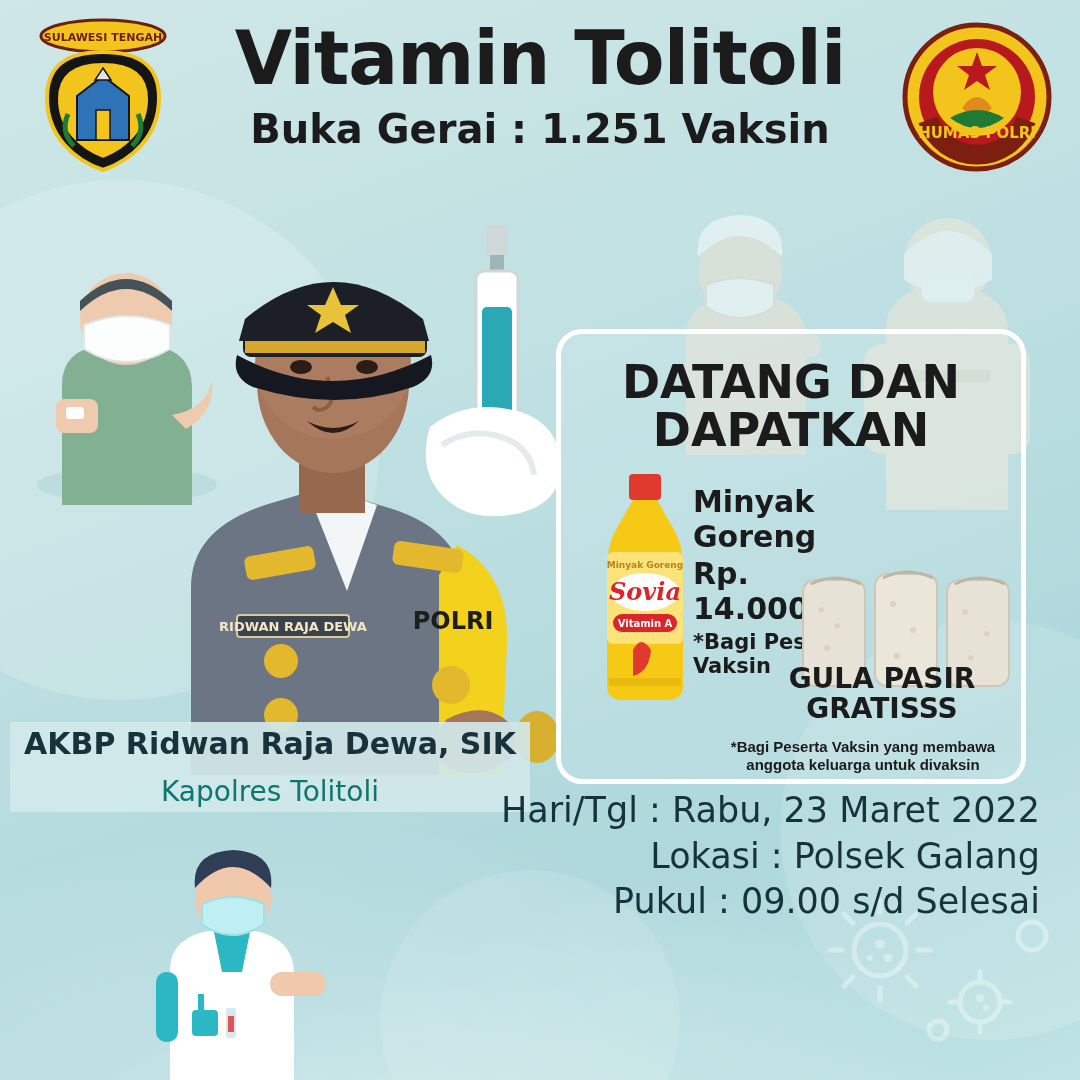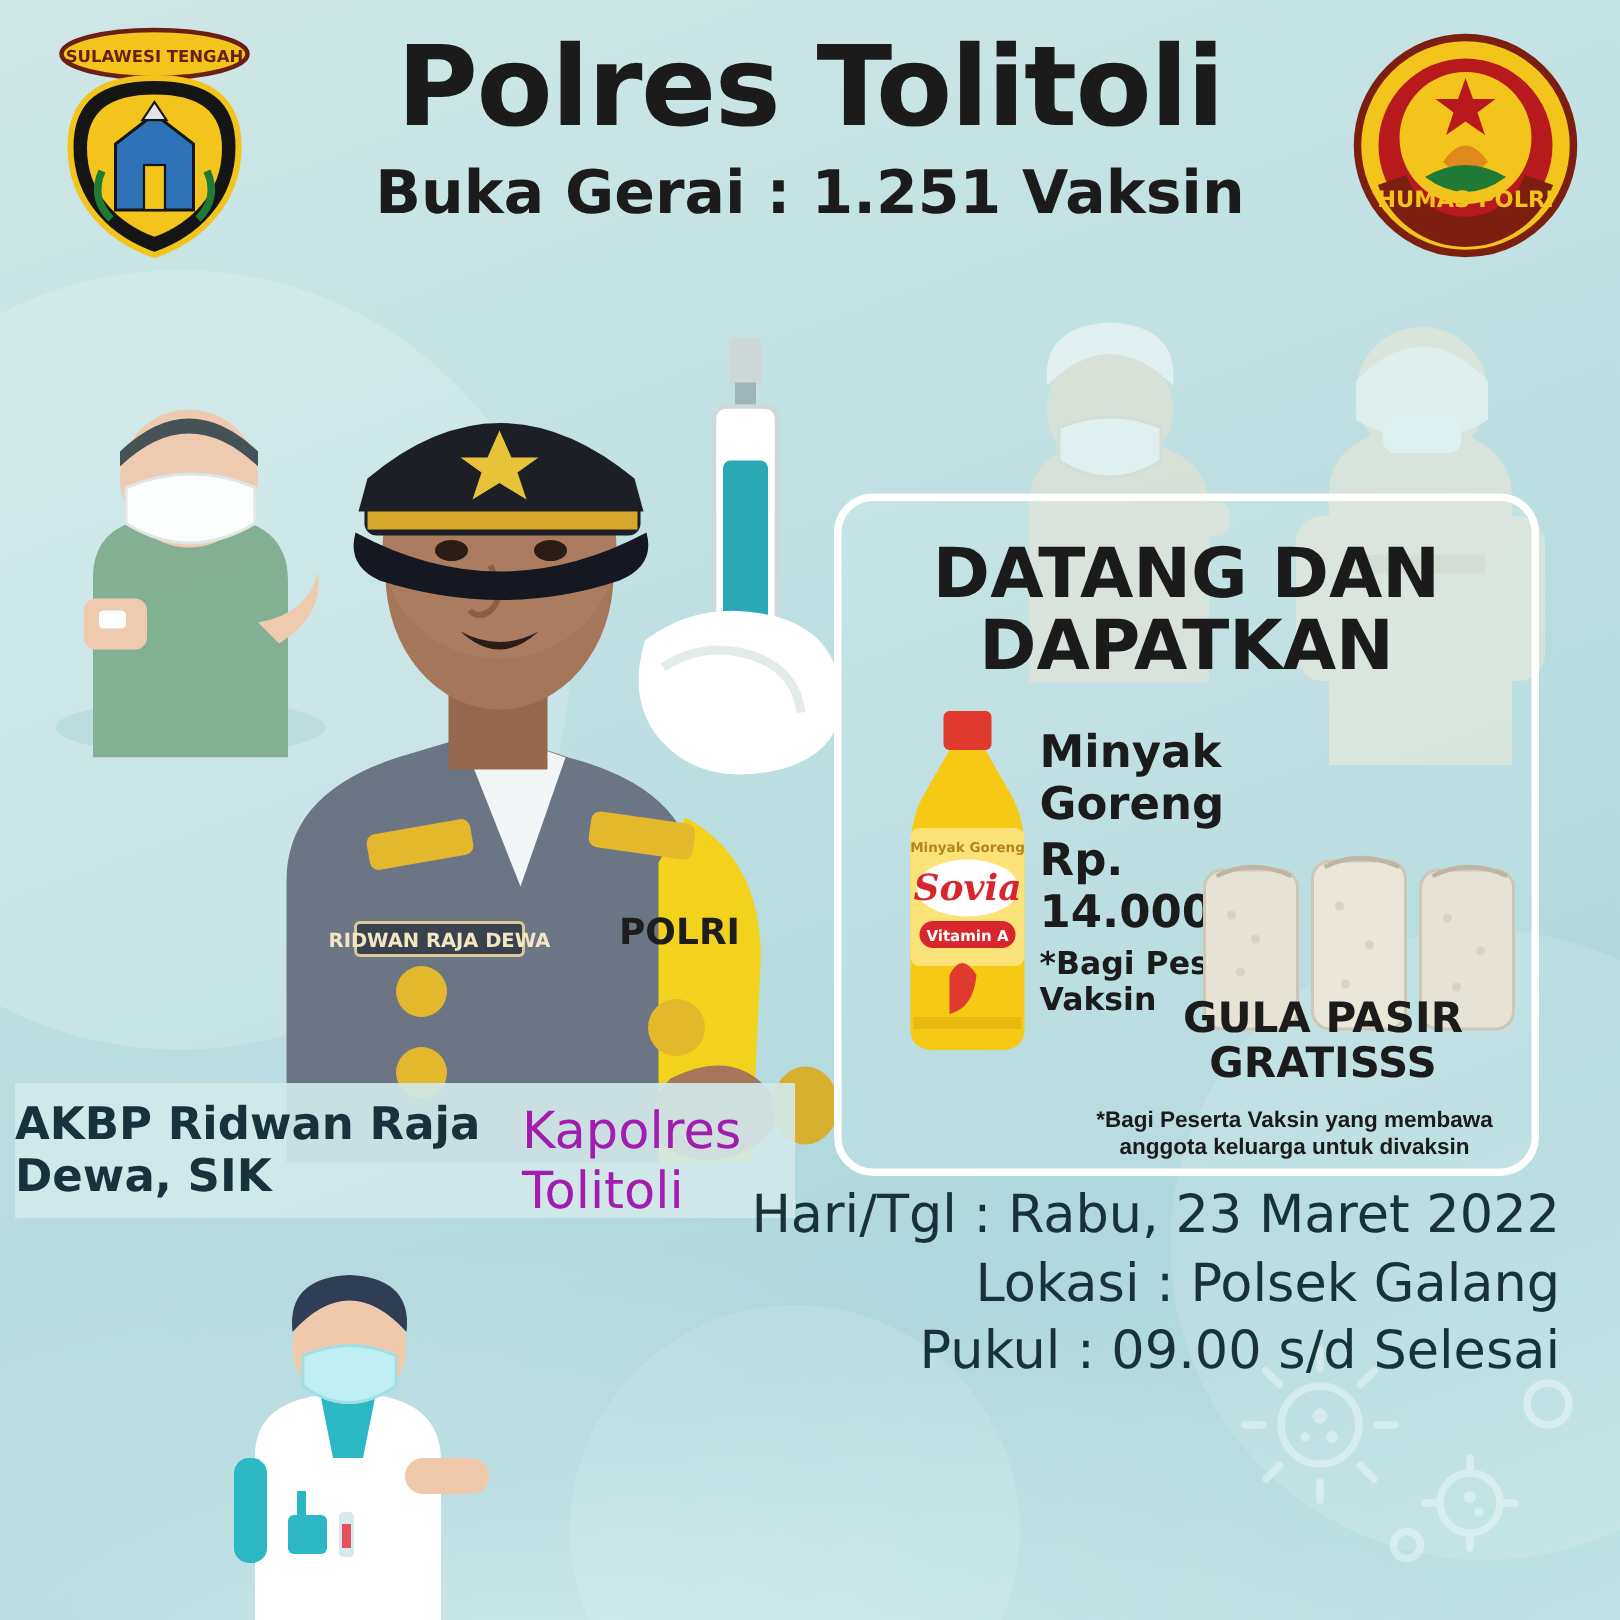--- a/index.html
+++ b/index.html
@@ -72,29 +72,29 @@
 
   
   .officer {
     position: absolute; left: 95px; top: 215px; width: 480px; height: 560px;
   }
 
   
   .nameplate {
     position: absolute; left: 10px; top: 722px; width: 520px; height: 90px;
     background: rgba(209,232,233,0.92);
-    display: flex; flex-direction: row; align-items: center; justify-content: center;
+    display: flex; flex-direction: column; align-items: center; justify-content: center;
   }
   .nameplate .n1 {
     font-family: "DejaVu Sans", sans-serif; font-weight: bold;
     font-size: 30px; color: #17323a;
   }
   .nameplate .n2 {
     font-family: "DejaVu Sans", sans-serif;
-    font-size: 34px; color: #a21caf; margin-top: 14px;
+    font-size: 28px; color: #0f766e; margin-top: 14px;
   }
 
   
   .promo-card {
     position: absolute; left: 556px; top: 305px; width: 470px; height: 455px;
     border: 5px solid #ffffff; border-radius: 26px;
     background: rgba(255,255,255,0.10);
     margin-top: 24px;
   }
   .promo-title {
@@ -207,21 +207,21 @@
       <circle cx="75" cy="70" r="44" fill="#f2c41c"></circle>
       <polygon points="75,30 80,44 95,44 83,53 88,68 75,59 62,68 67,53 55,44 70,44" fill="#b8191d"></polygon>
       <path d="M60 86 q15 -22 30 0 q-15 16 -30 0 Z" fill="#e08a1e"></path>
       <path d="M48 96 q27 -16 54 0 q-27 20 -54 0 Z" fill="#1f7a35"></path>
       <path d="M26 98 A52 52 0 0 0 124 98" fill="none" stroke="#7d1f10" stroke-width="20"></path>
       <text x="75" y="116" font-family="DejaVu Sans, sans-serif" font-size="15" font-weight="bold" text-anchor="middle" fill="#f2c41c">HUMAS POLRI</text>
       <text x="75" y="141" font-family="DejaVu Sans, sans-serif" font-size="10" font-weight="bold" text-anchor="middle" fill="#7d1f10">1951</text>
     </svg>
 
     <div class="title-block">
-      <div class="title-main">Polres Tolitoli</div>
+      <div class="title-main">Vitamin Tolitoli</div>
       <div class="title-sub">Buka Gerai : 1.251 Vaksin</div>
     </div>
   </div>
 
   <svg class="illus-vaccinee" viewBox="0 0 210 290">
     <ellipse cx="105" cy="270" rx="90" ry="18" fill="#a9d3d4" opacity=".5"></ellipse>
     <path d="M40 290 L40 170 q0 -36 42 -40 l48 0 q40 6 40 42 l0 118 Z" fill="#7fae8e"></path>
     <circle cx="104" cy="104" r="46" fill="#f0c9ad"></circle>
     <path d="M58 96 q46 -44 92 0 l0 -10 q-46 -44 -92 0 Z" fill="#3e4a4f"></path>
     <path d="M62 110 q44 -18 86 0 l0 24 q-44 26 -86 0 Z" fill="#ffffff" stroke="#dfe6e6" stroke-width="2"></path>

